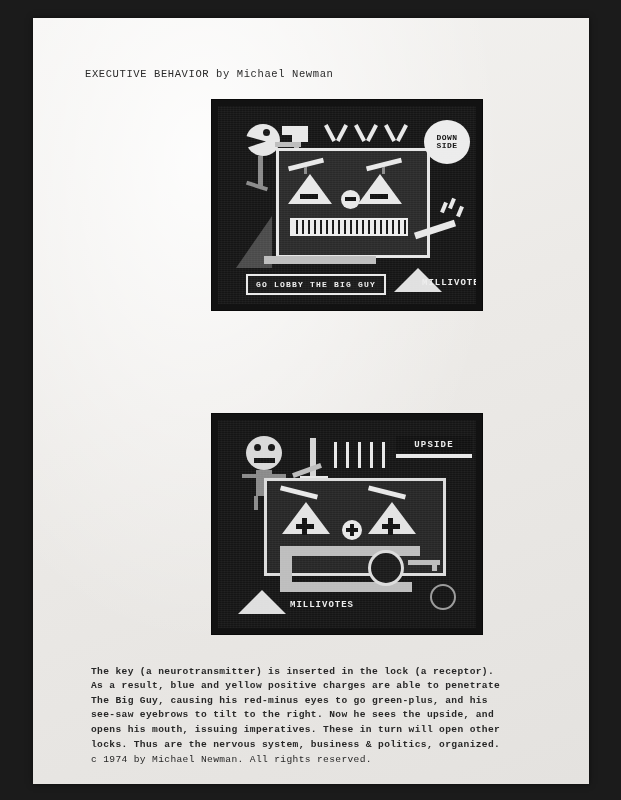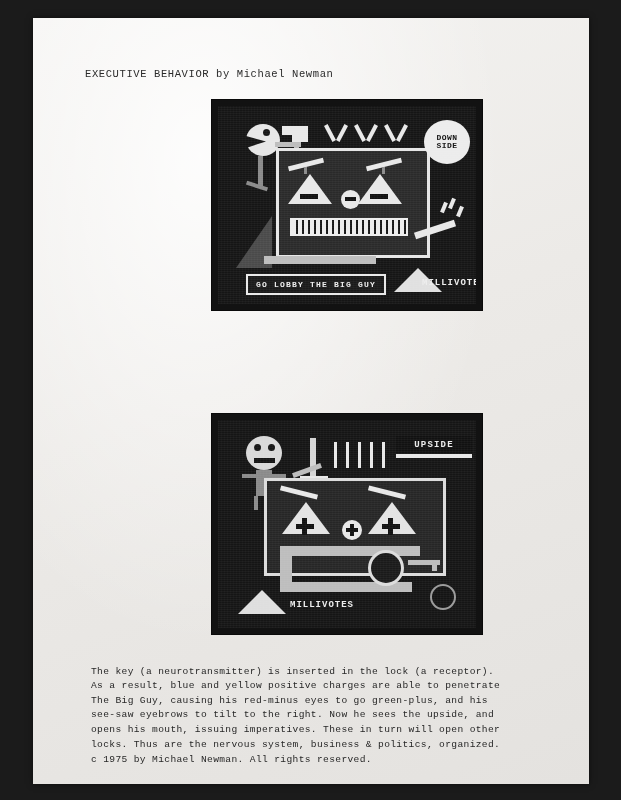--- a/index.html
+++ b/index.html
@@ -40,21 +40,21 @@
   }
   .para {
     position: absolute;
     font-size: 9.6px;
     line-height: 14.6px;
     letter-spacing: 0.35px;
     color: #272727;
     white-space: pre-wrap;
   }
   #para1 { left: 58px; top: 325.5px; width: 470px; }
-  #para2 { left: 58px; top: 637px;  width: 470px; }
+  #para2 { left: 58px; top: 637px;  width: 470px; font-weight: bold; }
   #copyright { left: 58px; top: 725px; width: 430px; }
 
   
   .figure {
     position: absolute;
     background: #121212;
     border: 1px solid #0a0a0a;
     overflow: hidden;
   }
   #fig1 { left: 178px; top: 81px;  width: 270px; height: 210px; }
@@ -259,14 +259,14 @@
       <div class="grain"></div>
     </div>
   </div>
 
   <p class="para" id="para2">The key (a neurotransmitter) is inserted in the lock (a receptor).
 As a result, blue and yellow positive charges are able to penetrate
 The Big Guy, causing his red-minus eyes to go green-plus, and his
 see-saw eyebrows to tilt to the right. Now he sees the upside, and
 opens his mouth, issuing imperatives. These in turn will open other
 locks. Thus are the nervous system, business &amp; politics, organized.</p>
-  <p class="para" id="copyright">c 1975 by Michael Newman. All rights reserved.</p>
+  <p class="para" id="copyright">c 1974 by Michael Newman. All rights reserved.</p>
 </div>
 
 </body></html>

